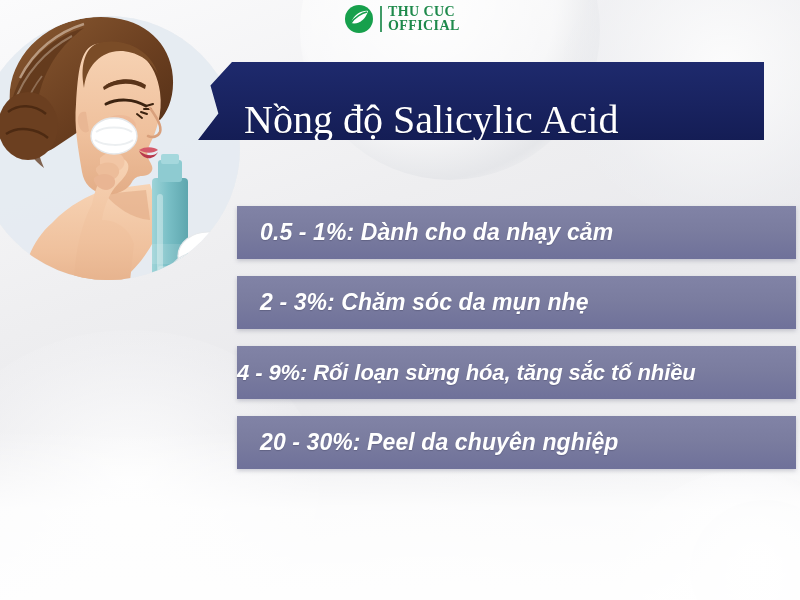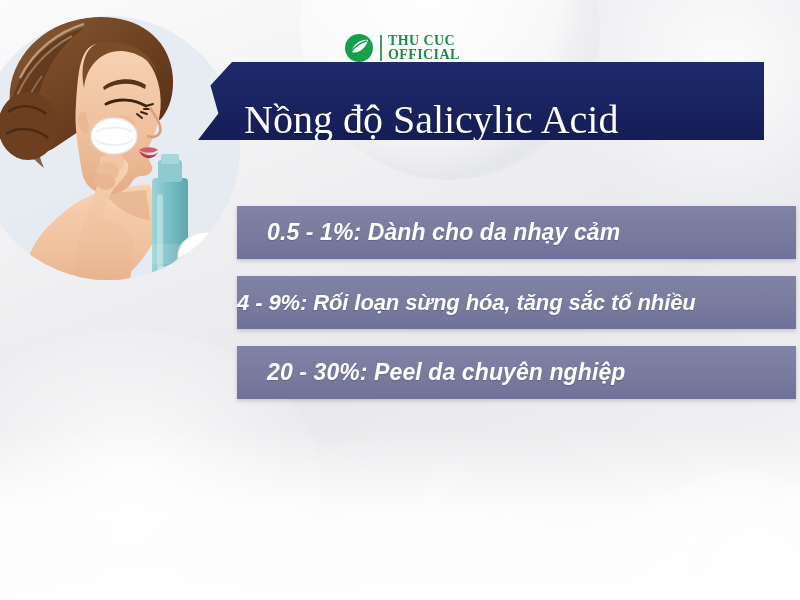--- a/index.html
+++ b/index.html
@@ -25,21 +25,21 @@
   .blob.b4{left:690px;top:500px;width:150px;height:140px;
     background:radial-gradient(circle at 45% 45%,rgba(255,255,255,.9) 0%,rgba(231,232,236,.55) 62%,rgba(255,255,255,0) 78%);}
   .blob.b5{left:-60px;top:330px;width:380px;height:300px;
     background:radial-gradient(ellipse at 50% 50%,rgba(255,255,255,.9) 0%,rgba(246,246,248,.35) 60%,rgba(255,255,255,0) 80%);}
   .blob.b6{left:430px;top:420px;width:300px;height:190px;
     background:radial-gradient(ellipse at 50% 50%,rgba(230,231,235,.55) 0%,rgba(255,255,255,0) 72%);}
   .sheen{position:absolute;left:0;top:430px;width:800px;height:175px;
     background:linear-gradient(180deg,rgba(255,255,255,0) 0%,rgba(255,255,255,.85) 45%,rgba(255,255,255,.95) 100%);}
 
   
-  .logo{position:absolute;left:344px;top:4px;display:flex;align-items:center;gap:6px;margin-top:29px;}
+  .logo{position:absolute;left:344px;top:4px;display:flex;align-items:center;gap:6px;}
   .logo-mark{width:30px;height:30px;flex:0 0 auto;}
   .logo-divider{width:2px;height:26px;background:#1f8a4c;opacity:.85;}
   .logo-text{line-height:1.02;}
   .logo-text div{
     font-family:"Liberation Serif", serif;
     color:#1f8a4c;font-weight:bold;font-size:14px;letter-spacing:.4px;
     white-space:nowrap;
   }
 
   
@@ -65,21 +65,21 @@
   .bar{
     position:relative;height:53px;margin-bottom:17px;
     background:linear-gradient(180deg,#8183a6 0%,#7a7c9f 48%,#6f719a 100%);
     display:flex;align-items:center;
     box-shadow:0 2px 4px rgba(90,92,120,.28);
   }
   .bar:last-child{margin-bottom:15px;}
   .bar-text{
     color:#ffffff;font-weight:bold;font-style:italic;
     font-size:23px;line-height:1;white-space:nowrap;
-    padding-left:30px;letter-spacing:.1px;
+    padding-left:23px;letter-spacing:.1px;
     text-shadow:0 1px 1px rgba(60,60,90,.35);
   }
   .bar.tight .bar-text{font-size:22px;padding-left:0;letter-spacing:-.1px;}
 </style>
 </head>
 <body>
 
 <div class="stage">
 
   <div class="bg-base"></div>
@@ -191,20 +191,23 @@
   </div>
 
   <div class="banner">
     <div class="banner-title">Nồng độ Salicylic Acid</div>
   </div>
 
   <div class="bars">
     <div class="bar">
       <span class="bar-text">0.5 - 1%: Dành cho da nhạy cảm</span>
     </div>
+    <div class="bar">
+      <span class="bar-text">2 - 3%: Chăm sóc da mụn nhẹ</span>
+    </div>
     <div class="bar tight">
       <span class="bar-text">4 - 9%: Rối loạn sừng hóa, tăng sắc tố nhiều</span>
     </div>
     <div class="bar">
       <span class="bar-text">20 - 30%: Peel da chuyên nghiệp</span>
     </div>
   </div>
 
 </div>
 

